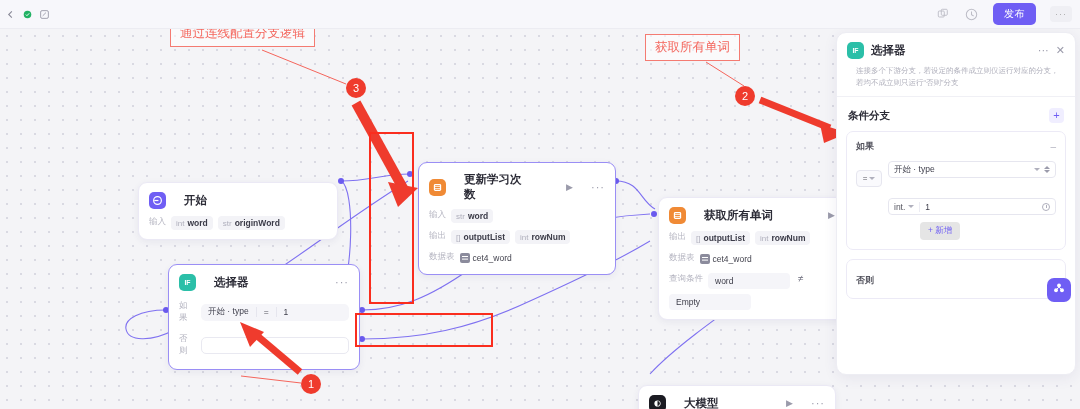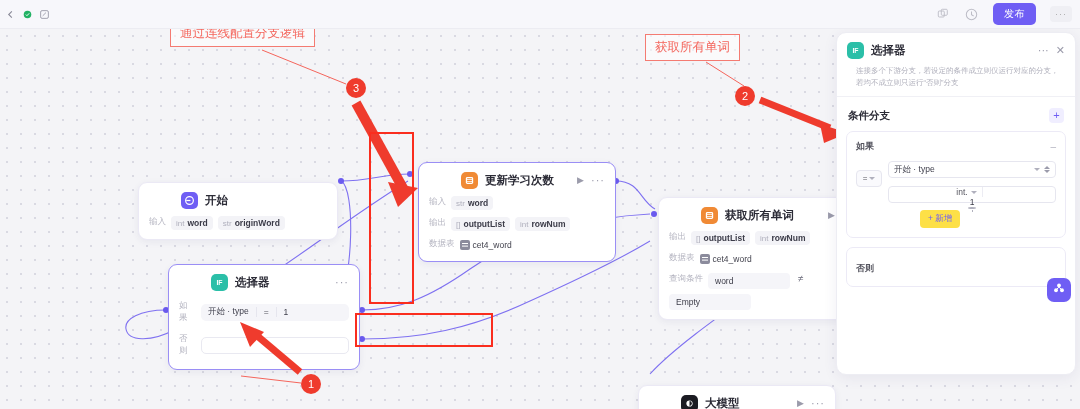--- a/index.html
+++ b/index.html
@@ -49,21 +49,21 @@
   
   .node {
     position: absolute;
     background: #fff;
     border: 1px solid #ebe9f5;
     border-radius: 9px;
     box-shadow: 0 2px 7px rgba(60,50,120,.07);
     padding: 9px 10px 9px 10px;
   }
   .node.selected { border: 1.3px solid #9a8ef5; }
-  .node-head { display: flex; align-items: center; gap: 7px; margin-left: 32px; }
+  .node-head { display: flex; align-items: center; gap: 18px; }
   .node-ico {
     width: 17px; height: 17px; border-radius: 5px;
     display: flex; align-items: center; justify-content: center;
     flex: 0 0 auto;
   }
   .node-title { font-size: 11.5px; color: #2b2b36; font-weight: bold; }
   .node-head-sp { flex: 1; }
   .node-run, .node-dots { color: #9b9bab; font-size: 10px; cursor: pointer; line-height: 1; }
   .node-run { font-size: 9px; }
   .node-dots { letter-spacing: 1px; font-size: 11px; }
@@ -133,35 +133,35 @@
   .op-sel {
     width: 26px; height: 17px; border: 1px solid #e6e6ef; border-radius: 4px; background: #fafafd;
     display: flex; align-items: center; justify-content: center; gap: 2px;
     font-size: 8px; color: #55555f; margin-top: 9px; cursor: pointer;
   }
   .cond-fields { flex: 1; }
   .fld {
     display: flex; align-items: center; height: 17px; border: 1px solid #e6e6ef;
     border-radius: 4px; background: #fff; font-size: 8.5px; color: #3d3d4a; padding: 0 5px;
   }
-  .fld + .fld { margin-top: 8px; flex-direction: column; }
+  .fld + .fld { margin-top: 20px; }
   .fld .txt { flex: 1; }
   .fld .seg { color: #55555f; padding-right: 5px; border-right: 1px solid #ececf3; margin-right: 5px;
     display: flex; align-items: center; gap: 3px; }
   .caret { width: 0; height: 0; border-left: 3px solid transparent; border-right: 3px solid transparent;
      border-top: 3.5px solid #b0b0bd; }
   .stepper { display: flex; flex-direction: column; gap: 1px; margin-left: 4px; }
   .stepper i { width: 0; height: 0; border-left: 3px solid transparent; border-right: 3px solid transparent; }
   .stepper i.up { border-bottom: 3.5px solid #9b9bab; }
   .stepper i.dn { border-top: 3.5px solid #9b9bab; }
   .clock { width: 8px; height: 8px; border: 1px solid #b0b0bd; border-radius: 50%; position: relative; }
   .clock::after { content:''; position:absolute; left:3px; top:1.5px; width:1px; height:2.5px; background:#b0b0bd; }
   .add-cond {
     margin-top: 7px; display: inline-flex; align-items: center; gap: 3px;
-    background: #fde047; color: #6f5ef4; border-radius: 4px; font-size: 8.5px;
+    background: #e5e5e5; color: #6f5ef4; border-radius: 4px; font-size: 8.5px;
     padding: 3px 8px; cursor: pointer; margin-left: 32px;
   }
   .else-card {
     margin: 9px 9px 0 9px; border: 1px solid #eceaf6; border-radius: 7px; padding: 9px 9px 11px 9px;
   }
   .else-lbl { font-size: 9px; color: #55555f; font-weight: bold; }
 
   
   .anno {
     position: absolute; border: 1.6px solid #f47b72; color: #f4655c;

